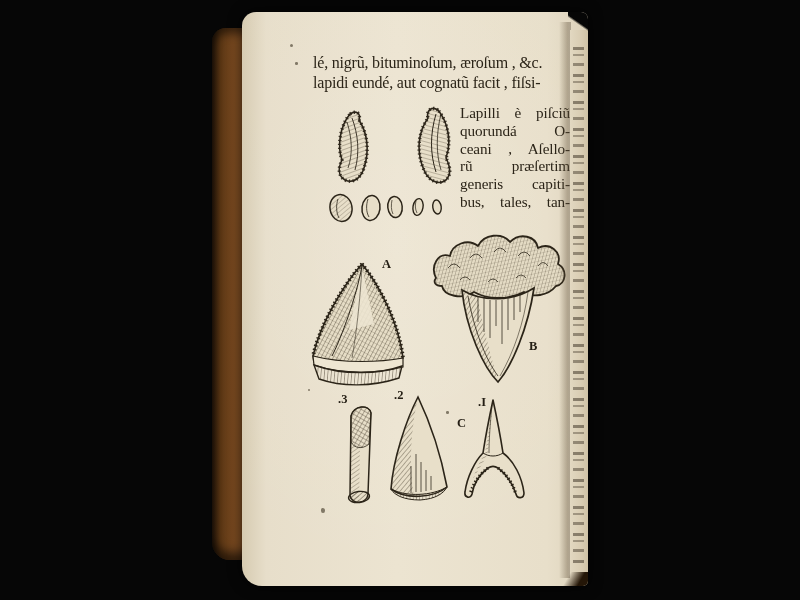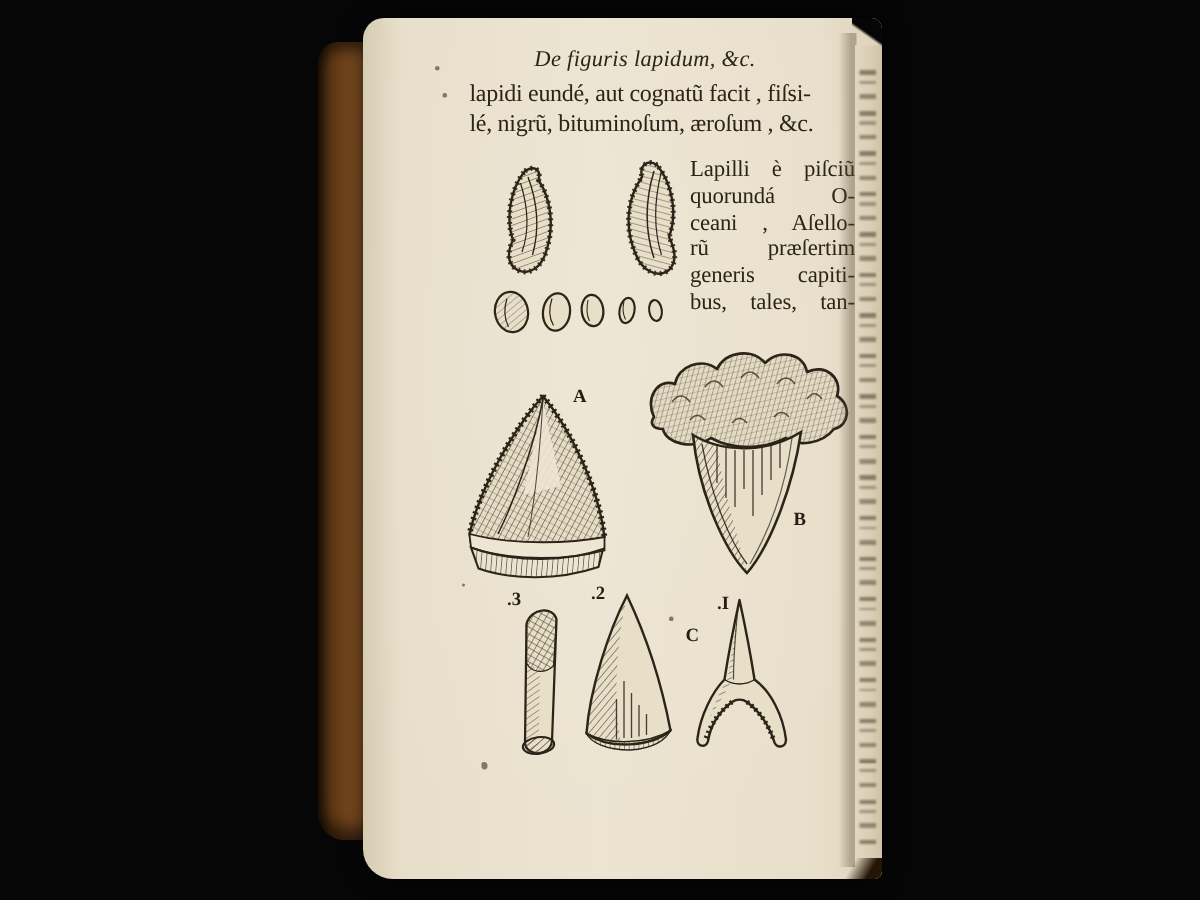--- a/index.html
+++ b/index.html
@@ -78,25 +78,24 @@
 </style>
 </head>
 <body>
 
 <div class="photo">
 
   <div class="leather"></div>
 
   <div class="page">
 
-    <div class="running-head">De figuris lapidum, &amp;c.</div>
 
     <div class="para">
+      <div class="pline">lé, nigrũ, bituminoſum, æroſum , &amp;c.</div>
       <div class="pline">lapidi eundé, aut cognatũ facit , fiſsi-</div>
-      <div class="pline">lé, nigrũ, bituminoſum, æroſum , &amp;c.</div>
     </div>
 
     <div class="margnote">
       <div class="nline">Lapilli è piſciũ</div>
       <div class="nline">quorundá O-</div>
       <div class="nline">ceani , Aſello-</div>
       <div class="nline">rũ præſertim</div>
       <div class="nline">generis capiti-</div>
       <div class="nline">bus, tales, tan-</div>
     </div>

